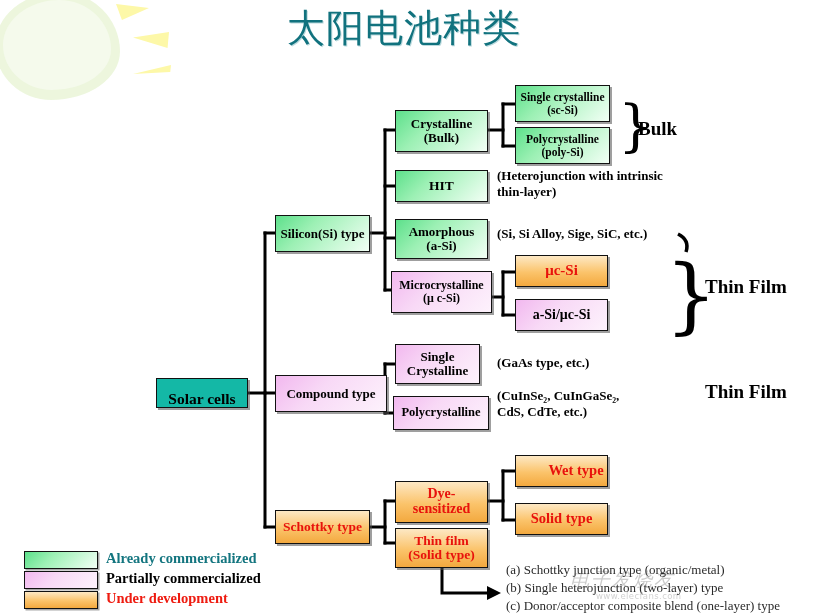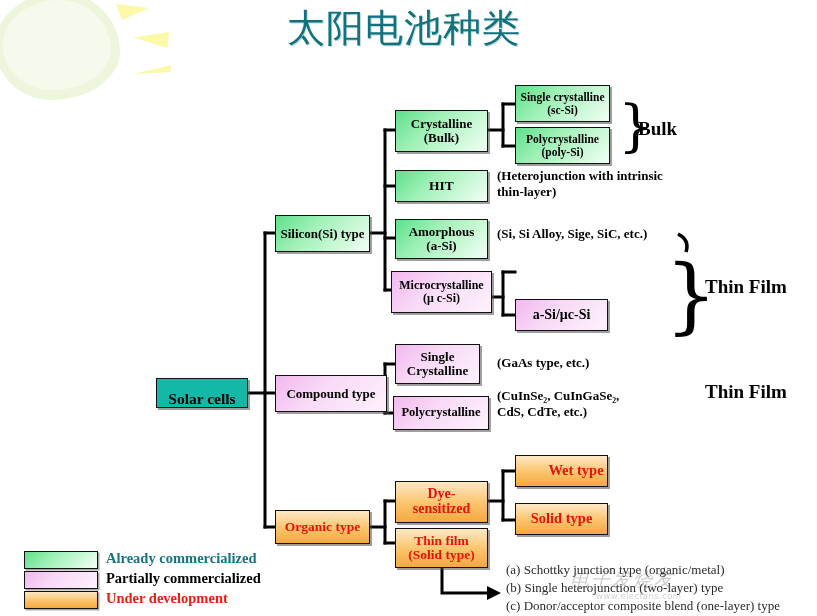--- a/index.html
+++ b/index.html
@@ -151,21 +151,21 @@
     <span>Solar cells</span>
   </div>
 
   <div class="box g-green" style="left:275px;top:215px;width:95px;height:37px;font-size:13px;">
     <span>Silicon(Si) type</span>
   </div>
   <div class="box g-pink" style="left:275px;top:375px;width:112px;height:37px;font-size:13px;">
     <span>Compound type</span>
   </div>
   <div class="box g-orange" style="left:275px;top:510px;width:95px;height:34px;font-size:13.5px;">
-    <span class="t-red">Organic type</span>
+    <span class="t-red">Schottky type</span>
   </div>
 
   <div class="box g-green" style="left:395px;top:110px;width:93px;height:42px;font-size:13px;white-space:pre-line;">
     <span>Crystalline
 (Bulk)</span>
   </div>
   <div class="box g-green" style="left:395px;top:170px;width:93px;height:32px;font-size:13.5px;">
     <span>HIT</span>
   </div>
   <div class="box g-green" style="left:395px;top:219px;width:93px;height:40px;font-size:13px;white-space:pre-line;">
@@ -179,20 +179,23 @@
 
   <div class="box g-green" style="left:515px;top:85px;width:95px;height:37px;font-size:11.5px;white-space:pre-line;">
     <span>Single crystalline
 (sc-Si)</span>
   </div>
   <div class="box g-green" style="left:515px;top:127px;width:95px;height:37px;font-size:11.5px;white-space:pre-line;">
     <span>Polycrystalline
 (poly-Si)</span>
   </div>
 
+  <div class="box g-orange" style="left:515px;top:255px;width:93px;height:32px;font-size:15px;">
+    <span class="t-red">μc-Si</span>
+  </div>
   <div class="box g-pink" style="left:515px;top:299px;width:93px;height:32px;font-size:14px;">
     <span>a-Si/μc-Si</span>
   </div>
 
   <div class="box g-pink" style="left:395px;top:344px;width:85px;height:40px;font-size:13px;white-space:pre-line;">
     <span>Single
 Crystalline</span>
   </div>
   <div class="box g-pink" style="left:393px;top:396px;width:96px;height:34px;font-size:12.5px;">
     <span>Polycrystalline</span>

